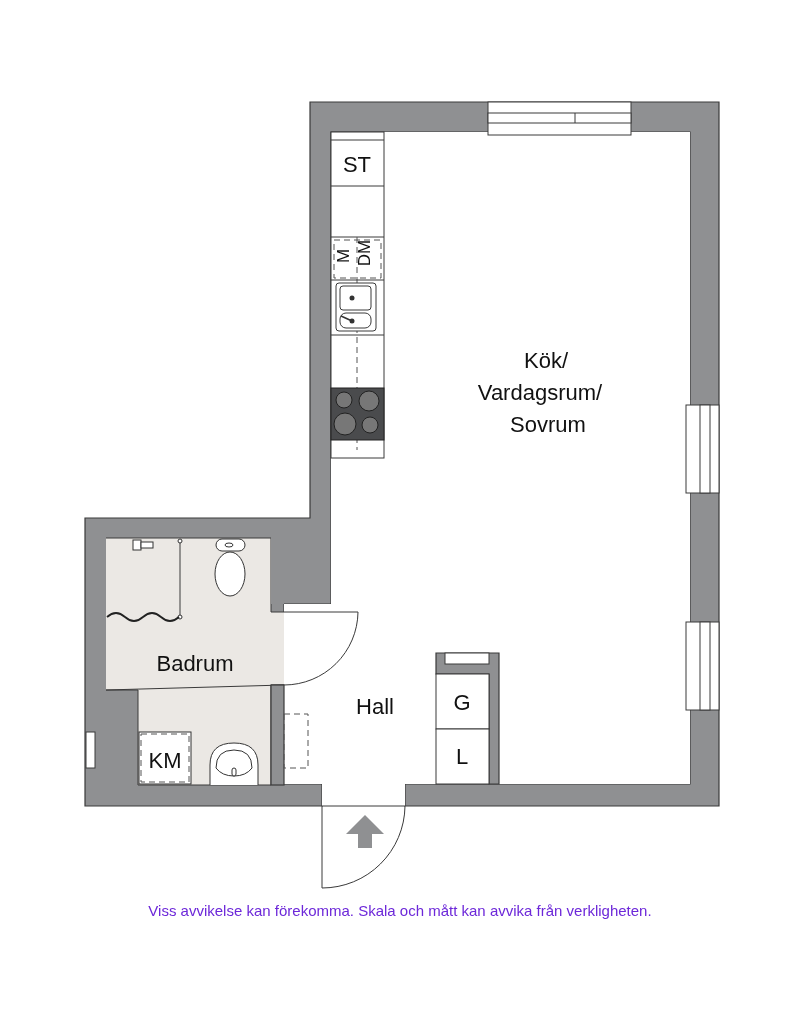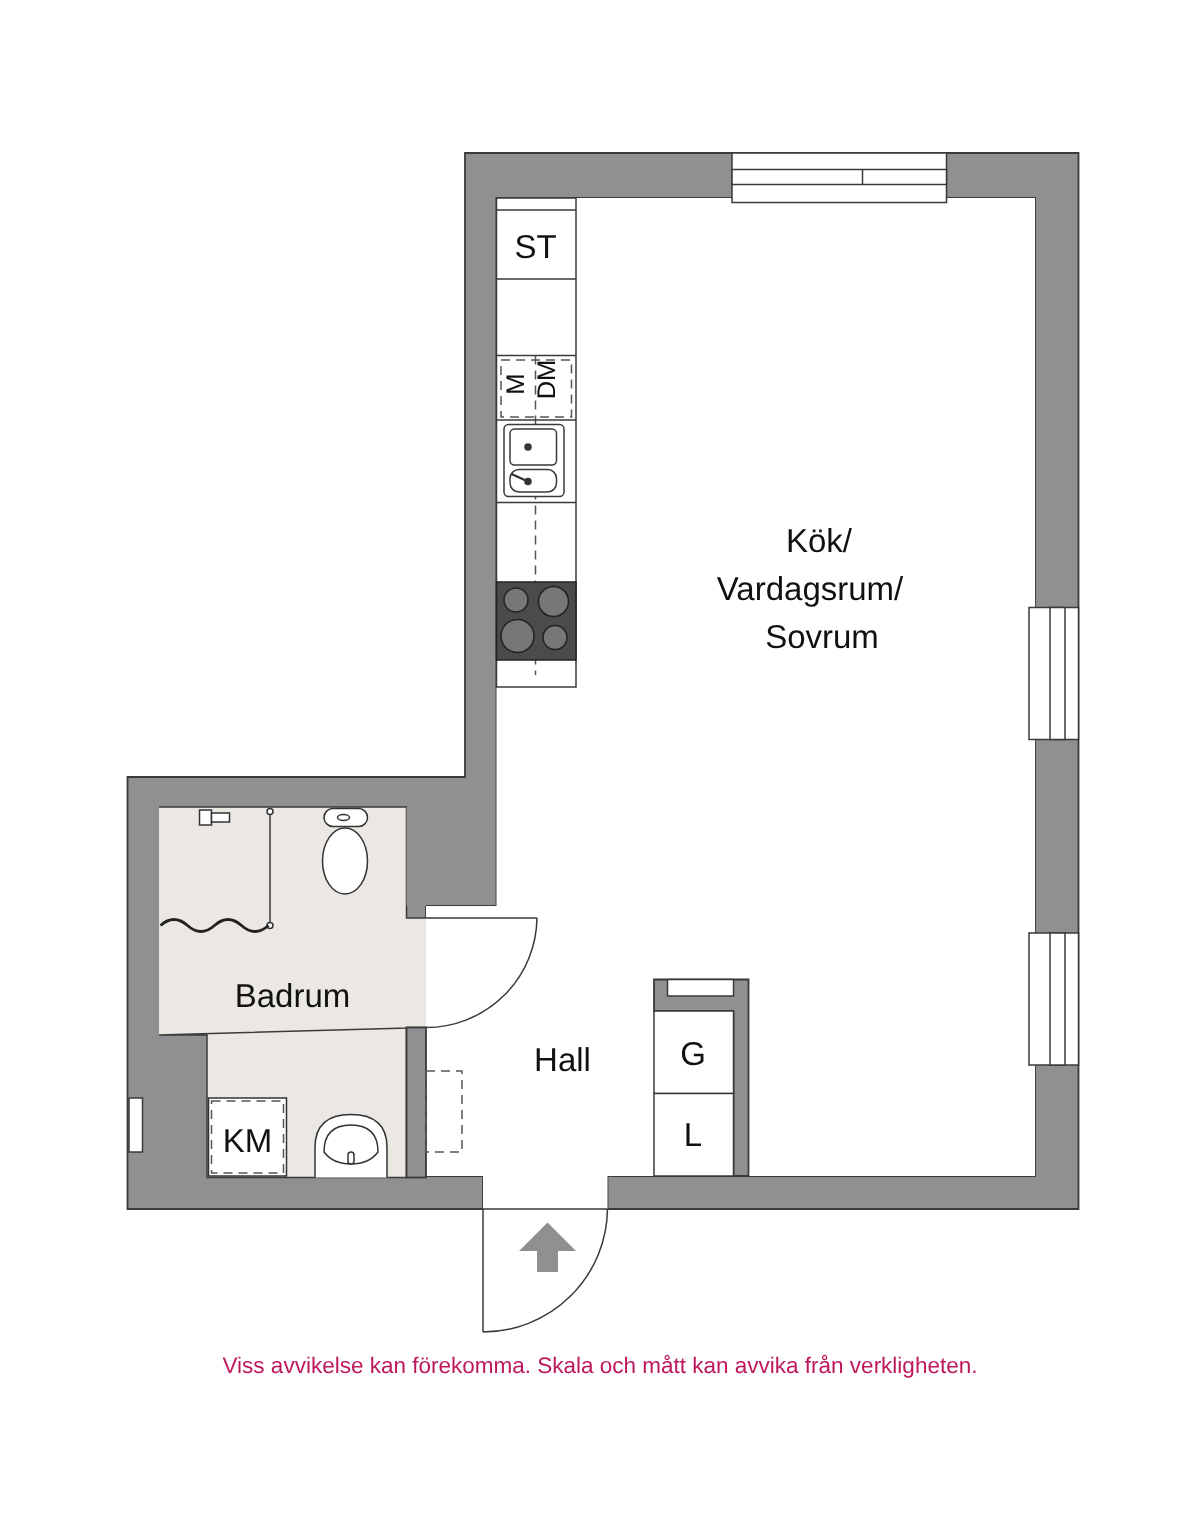--- a/index.html
+++ b/index.html
@@ -4,21 +4,21 @@
 <style>
   html, body { margin:0; padding:0; background:#ffffff; }
   body { width:800px; height:1024px; position:relative; overflow:hidden; font-family:"Liberation Sans", sans-serif; }
   svg { position:absolute; left:0; top:0; }
   .wall { fill:#8f9092; stroke:#3a3a3a; stroke-width:1.2; }
   .floor-white { fill:#ffffff; }
   .floor-bath { fill:#ebe8e4; }
   .line { fill:none; stroke:#3a3a3a; stroke-width:1; }
   .dash { fill:none; stroke:#555; stroke-width:1; stroke-dasharray:6 4; }
   .lbl { font-family:"Liberation Sans", sans-serif; fill:#111; }
-  .disclaimer { position:absolute; left:0; width:800px; top:902px; text-align:center; font-size:15px; color:#be185d; }
+  .disclaimer { position:absolute; left:0; width:800px; top:902px; text-align:center; font-size:15px; color:#6d28d9; }
 </style>
 </head>
 <body>
 
 <svg width="800" height="1024" viewBox="0 0 800 1024">
 
   <path class="wall" d="M310,102 L719,102 L719,806 L405,806 L405,784 L690,784 L690,132 L331,132 L331,604 L284,604 L284,784 L322,784 L322,806 L85,806 L85,518 L310,518 Z"></path>
 
   <path class="floor-white" d="M331,132 L690,132 L690,784 L405,784 L405,806 L322,806 L322,784 L284,784 L284,604 L331,604 Z"></path>
 

